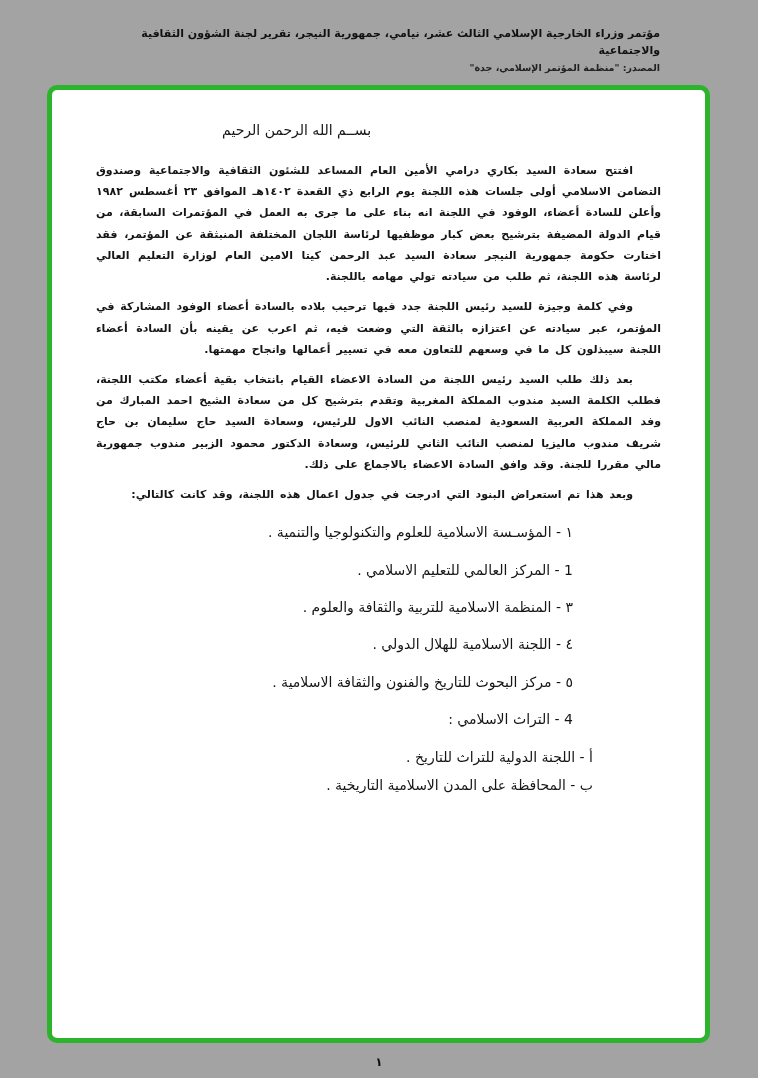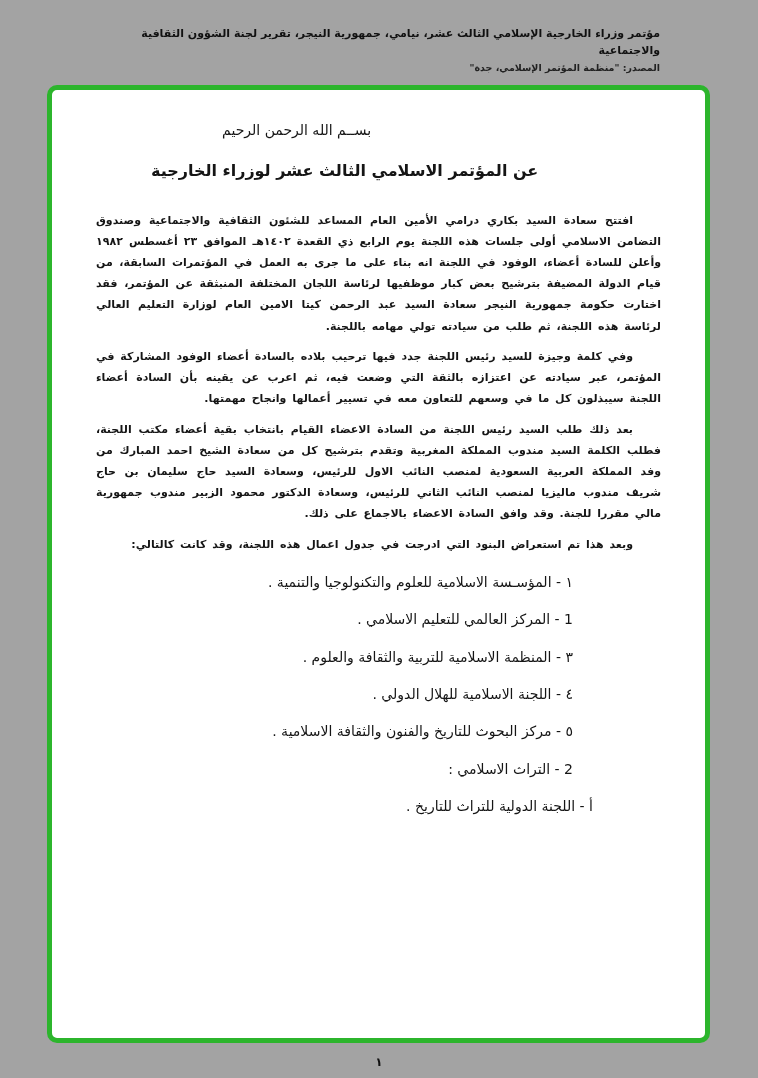--- a/index.html
+++ b/index.html
@@ -109,36 +109,36 @@
     <div class="header-line1">مؤتمر وزراء الخارجية الإسلامي الثالث عشر، نيامي، جمهورية النيجر، تقرير لجنة الشؤون الثقافية والاجتماعية</div>
     <div class="header-line2">المصدر:  "منظمة المؤتمر الإسلامي، جدة"</div>
   </header>
 
   <div class="scan-frame">
     <div class="doc">
 
       <div class="basmala">بســم الله الرحمن الرحيم</div>
 
       <div class="doc-title">
-        <div>عن المؤتمر الاسلامي الثالث عشر لوزراء الخارجية</div>
       </div>
 
       <p class="para">افتتح سعادة السيد بكاري درامي الأمين العام المساعد للشئون الثقافية والاجتماعية وصندوق التضامن الاسلامي أولى جلسات هذه اللجنة يوم الرابع ذي القعدة ١٤٠٢هـ الموافق ٢٣ أغسطس ١٩٨٢ وأعلن للسادة أعضاء، الوفود في اللجنة انه بناء على ما جرى به العمل في المؤتمرات السابقة، من قيام الدولة المضيفة بترشيح بعض كبار موظفيها لرئاسة اللجان المختلفة المنبثقة عن المؤتمر، فقد اختارت حكومة جمهورية النيجر سعادة السيد عبد الرحمن كيتا الامين العام لوزارة التعليم العالي لرئاسة هذه اللجنة، ثم طلب من سيادته تولي مهامه باللجنة.</p>
       <p class="para">وفي كلمة وجيزة للسيد رئيس اللجنة جدد فيها ترحيب بلاده بالسادة أعضاء الوفود المشاركة في المؤتمر، عبر سيادته عن اعتزازه بالثقة التي وضعت فيه، ثم اعرب عن يقينه بأن السادة أعضاء اللجنة سيبذلون كل ما في وسعهم للتعاون معه في تسيير أعمالها وانجاح مهمتها.</p>
       <p class="para">بعد ذلك طلب السيد رئيس اللجنة من السادة الاعضاء القيام بانتخاب بقية أعضاء مكتب اللجنة، فطلب الكلمة السيد مندوب المملكة المغربية وتقدم بترشيح كل من سعادة الشيخ احمد المبارك من وفد المملكة العربية السعودية لمنصب النائب الاول للرئيس، وسعادة السيد حاج سليمان بن حاج شريف مندوب ماليزيا لمنصب النائب الثاني للرئيس، وسعادة الدكتور محمود الزبير مندوب جمهورية مالي مقررا للجنة.  وقد وافق السادة الاعضاء بالاجماع على ذلك.</p>
       <p class="para">وبعد هذا تم استعراض البنود التي ادرجت في جدول اعمال هذه اللجنة، وقد كانت كالتالي:</p>
 
       <div class="agenda">
         <div class="agenda-item">١ - المؤسـسة الاسلامية للعلوم والتكنولوجيا والتنمية .</div>
         <div class="agenda-item">1 - المركز العالمي للتعليم الاسلامي .</div>
         <div class="agenda-item">٣ - المنظمة الاسلامية للتربية والثقافة والعلوم .</div>
         <div class="agenda-item">٤ - اللجنة الاسلامية للهلال الدولي .</div>
         <div class="agenda-item">٥ - مركز البحوث للتاريخ والفنون والثقافة الاسلامية .</div>
-        <div class="agenda-item">2 - التراث الاسلامي :</div>
+        <div class="agenda-item">4 - التراث الاسلامي :</div>
         <div class="agenda-item sub">أ - اللجنة الدولية للتراث للتاريخ .</div>
+        <div class="agenda-item sub">ب - المحافظة على المدن الاسلامية التاريخية .</div>
       </div>
 
     </div>
   </div>
 
   <footer class="page-footer">
     <span class="page-number">١</span>
   </footer>
 
 </div>

